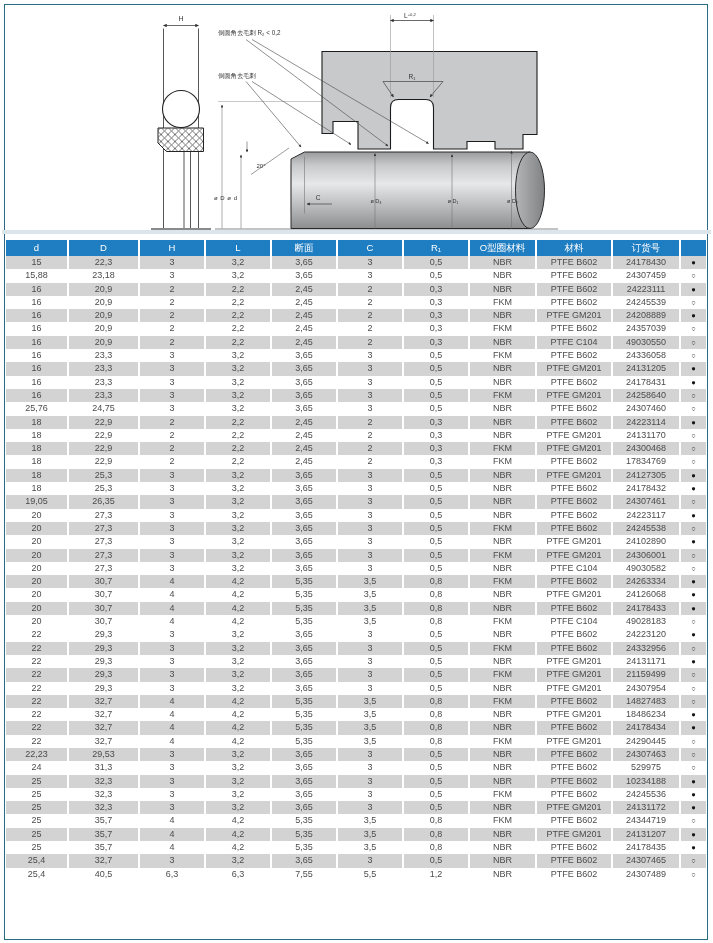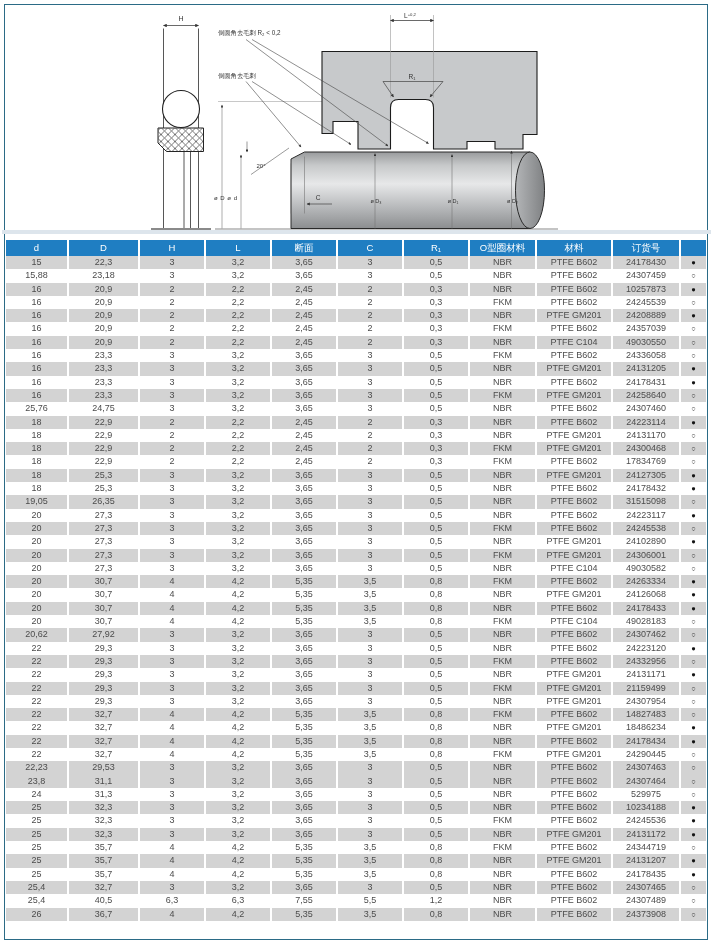--- a/index.html
+++ b/index.html
@@ -173,21 +173,21 @@
           <tr class="odd">
             <td>16</td>
             <td>20,9</td>
             <td>2</td>
             <td>2,2</td>
             <td>2,45</td>
             <td>2</td>
             <td>0,3</td>
             <td>NBR</td>
             <td>PTFE B602</td>
-            <td>10257873</td>
+            <td>24223111</td>
             <td class="dot">●</td>
           </tr>
           <tr class="even">
             <td>16</td>
             <td>20,9</td>
             <td>2</td>
             <td>2,2</td>
             <td>2,45</td>
             <td>2</td>
             <td>0,3</td>
@@ -381,21 +381,21 @@
           <tr class="odd">
             <td>19,05</td>
             <td>26,35</td>
             <td>3</td>
             <td>3,2</td>
             <td>3,65</td>
             <td>3</td>
             <td>0,5</td>
             <td>NBR</td>
             <td>PTFE B602</td>
-            <td>31515098</td>
+            <td>24307461</td>
             <td class="dot">○</td>
           </tr>
           <tr class="even">
             <td>20</td>
             <td>27,3</td>
             <td>3</td>
             <td>3,2</td>
             <td>3,65</td>
             <td>3</td>
             <td>0,5</td>
@@ -501,33 +501,20 @@
             <td>4</td>
             <td>4,2</td>
             <td>5,35</td>
             <td>3,5</td>
             <td>0,8</td>
             <td>FKM</td>
             <td>PTFE C104</td>
             <td>49028183</td>
             <td class="dot">○</td>
           </tr>
-          <tr class="odd">
-            <td>20,62</td>
-            <td>27,92</td>
-            <td>3</td>
-            <td>3,2</td>
-            <td>3,65</td>
-            <td>3</td>
-            <td>0,5</td>
-            <td>NBR</td>
-            <td>PTFE B602</td>
-            <td>24307462</td>
-            <td class="dot">○</td>
-          </tr>
           <tr class="even">
             <td>22</td>
             <td>29,3</td>
             <td>3</td>
             <td>3,2</td>
             <td>3,65</td>
             <td>3</td>
             <td>0,5</td>
             <td>NBR</td>
             <td>PTFE B602</td>
@@ -642,33 +629,20 @@
             <td>22,23</td>
             <td>29,53</td>
             <td>3</td>
             <td>3,2</td>
             <td>3,65</td>
             <td>3</td>
             <td>0,5</td>
             <td>NBR</td>
             <td>PTFE B602</td>
             <td>24307463</td>
-            <td class="dot">○</td>
-          </tr>
-          <tr class="odd">
-            <td>23,8</td>
-            <td>31,1</td>
-            <td>3</td>
-            <td>3,2</td>
-            <td>3,65</td>
-            <td>3</td>
-            <td>0,5</td>
-            <td>NBR</td>
-            <td>PTFE B602</td>
-            <td>24307464</td>
             <td class="dot">○</td>
           </tr>
           <tr class="even">
             <td>24</td>
             <td>31,3</td>
             <td>3</td>
             <td>3,2</td>
             <td>3,65</td>
             <td>3</td>
             <td>0,5</td>
@@ -774,29 +748,16 @@
             <td>6,3</td>
             <td>6,3</td>
             <td>7,55</td>
             <td>5,5</td>
             <td>1,2</td>
             <td>NBR</td>
             <td>PTFE B602</td>
             <td>24307489</td>
             <td class="dot">○</td>
           </tr>
-          <tr class="odd">
-            <td>26</td>
-            <td>36,7</td>
-            <td>4</td>
-            <td>4,2</td>
-            <td>5,35</td>
-            <td>3,5</td>
-            <td>0,8</td>
-            <td>NBR</td>
-            <td>PTFE B602</td>
-            <td>24373908</td>
-            <td class="dot">○</td>
-          </tr>
         </tbody>
     </table>
   </div>
 </div>
 
 </body></html>

